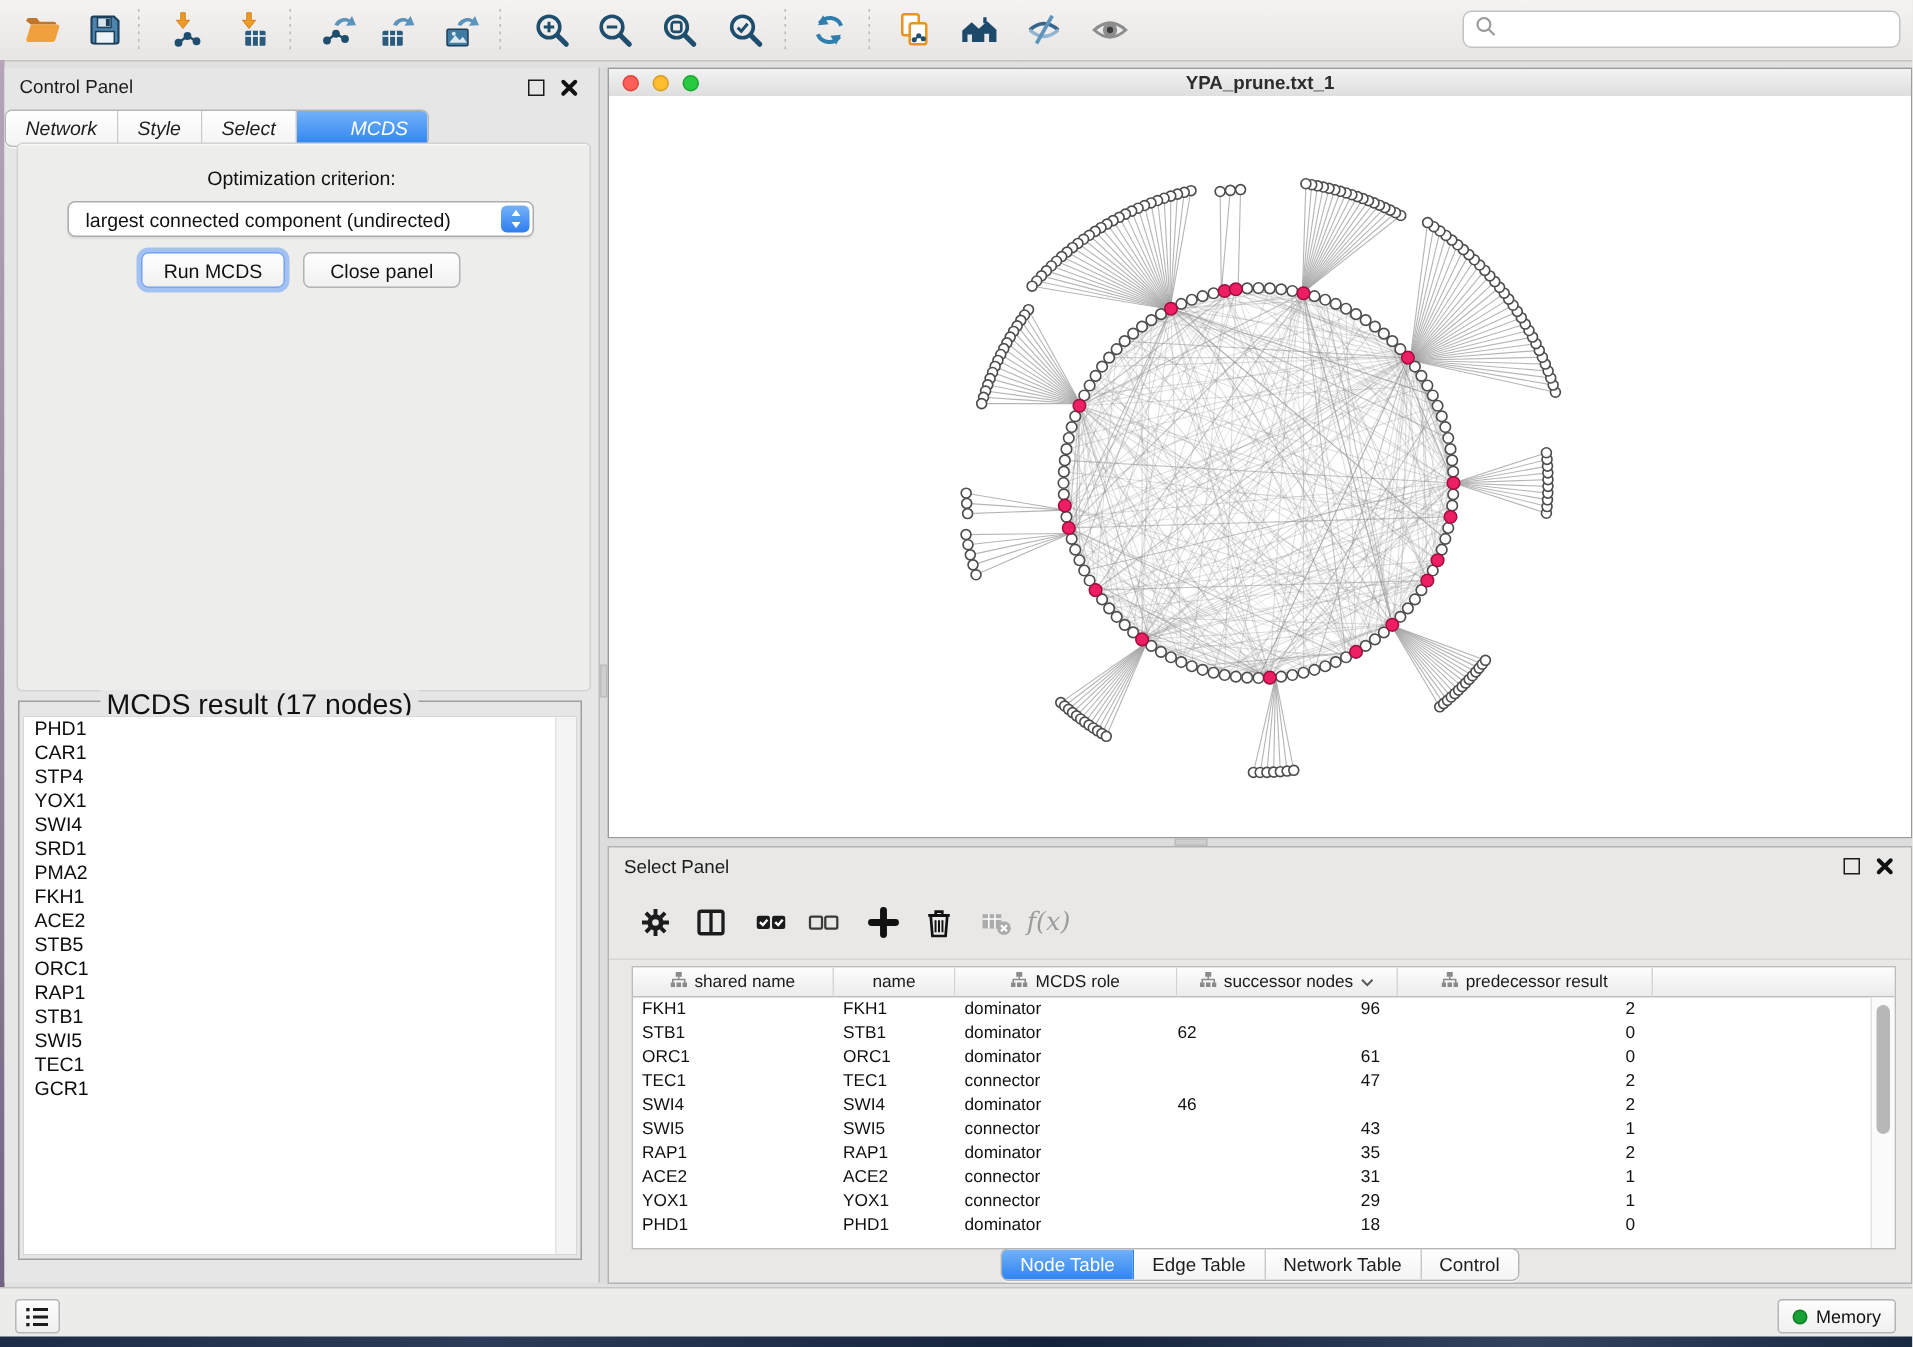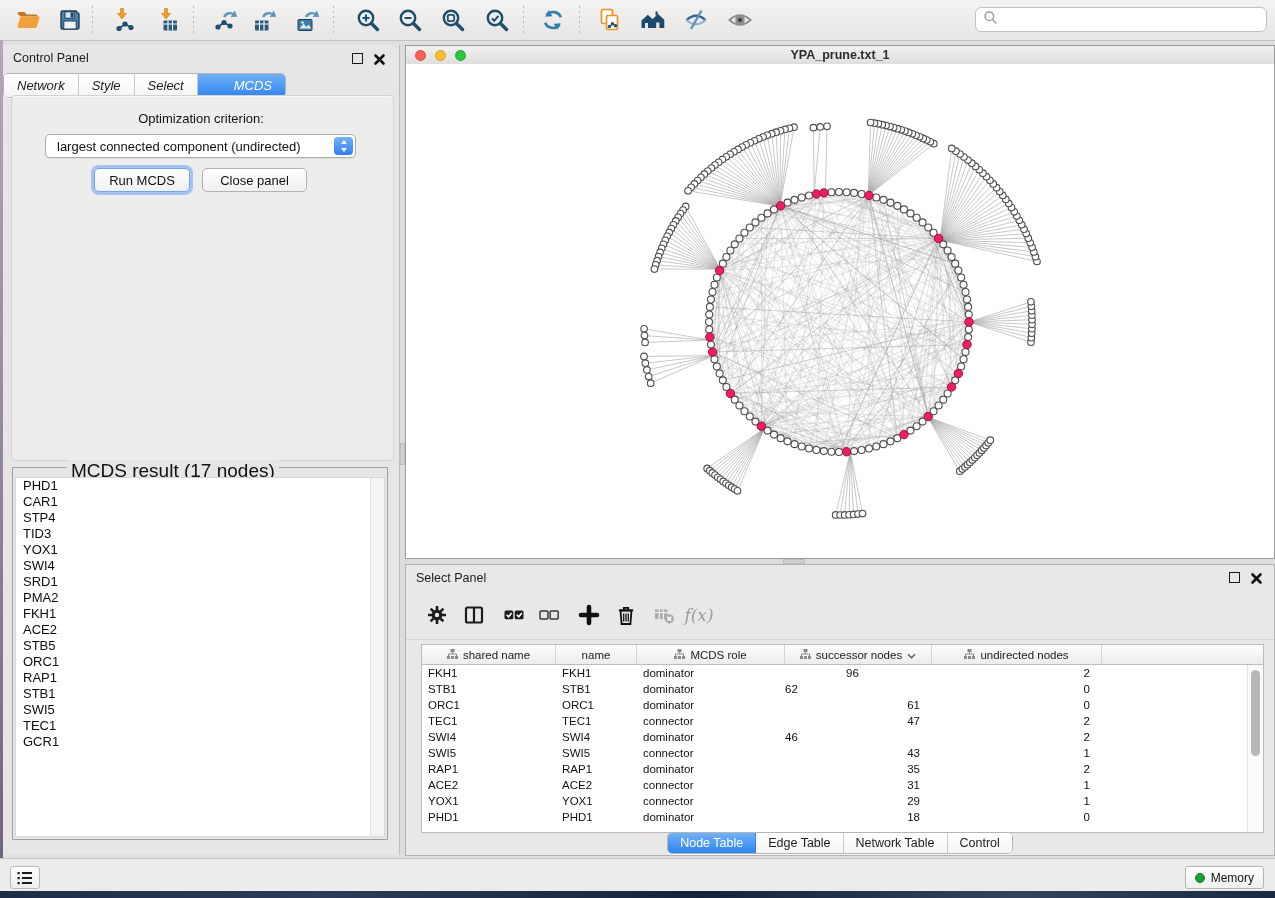--- a/index.html
+++ b/index.html
@@ -250,21 +250,20 @@
         </span>
     </div>
     <button class="mac-btn focus-ring" style="left:91px;top:123px;width:96px;">Run MCDS</button>
     <button class="mac-btn" style="left:199px;top:123px;width:105px;">Close panel</button>
     <div id="mcds-group">
       <span id="mcds-group-title">MCDS result (17 nodes)</span>
       <div id="mcds-list">
         <div class="mcds-item">PHD1</div>
           <div class="mcds-item">CAR1</div>
           <div class="mcds-item">STP4</div>
-          <div class="mcds-item">TID3</div>
           <div class="mcds-item">YOX1</div>
           <div class="mcds-item">SWI4</div>
           <div class="mcds-item">SRD1</div>
           <div class="mcds-item">PMA2</div>
           <div class="mcds-item">FKH1</div>
           <div class="mcds-item">ACE2</div>
           <div class="mcds-item">STB5</div>
           <div class="mcds-item">ORC1</div>
           <div class="mcds-item">RAP1</div>
           <div class="mcds-item">STB1</div>
@@ -1190,30 +1189,30 @@
               </svg></span>
           </div>
           <div class="hcell" style="width: 170px;">
             <span><svg width="11" height="10" viewBox="0 0 11 10">
                 <rect x="3.5" y="0" width="4" height="3.2" fill="#8a8a8a"></rect>
                 <path d="M5.5 3.2v1.8M1.5 7.2V5h8v2.2" stroke="#8a8a8a" fill="none"></path>
                 <rect x="0" y="7" width="3" height="3" fill="#8a8a8a"></rect>
                 <rect x="4" y="7" width="3" height="3" fill="#8a8a8a"></rect>
                 <rect x="8" y="7" width="3" height="3" fill="#8a8a8a"></rect>
               </svg></span>
-            <span>undirected nodes</span>
+            <span>predecessor result</span>
           </div>
           <div class="hcell" style="flex: 1 1 0%; border-right: none;"></div>
         </div>
       <div id="tbody">
           <div class="trow">
             <div class="tcell" style="width: 134px; text-align: left; padding: 0px 0px 0px 6px;">FKH1</div>
             <div class="tcell" style="width: 81px; text-align: left; padding: 0px 0px 0px 6px;">FKH1</div>
             <div class="tcell" style="width: 148px; text-align: left; padding: 0px 0px 0px 6px;">dominator</div>
-            <div class="tcell" style="width: 147px; text-align: center; padding: 0px 12px 0px 0px;">96</div>
+            <div class="tcell" style="width: 147px; text-align: right; padding: 0px 12px 0px 0px;">96</div>
             <div class="tcell" style="width: 170px; text-align: right; padding: 0px 12px 0px 0px;">2</div>
           </div>
           <div class="trow">
             <div class="tcell" style="width: 134px; text-align: left; padding: 0px 0px 0px 6px;">STB1</div>
             <div class="tcell" style="width: 81px; text-align: left; padding: 0px 0px 0px 6px;">STB1</div>
             <div class="tcell" style="width: 148px; text-align: left; padding: 0px 0px 0px 6px;">dominator</div>
             <div class="tcell" style="width: 147px; text-align: left; padding: 0px 12px 0px 0px;">62</div>
             <div class="tcell" style="width: 170px; text-align: right; padding: 0px 12px 0px 0px;">0</div>
           </div>
           <div class="trow">

